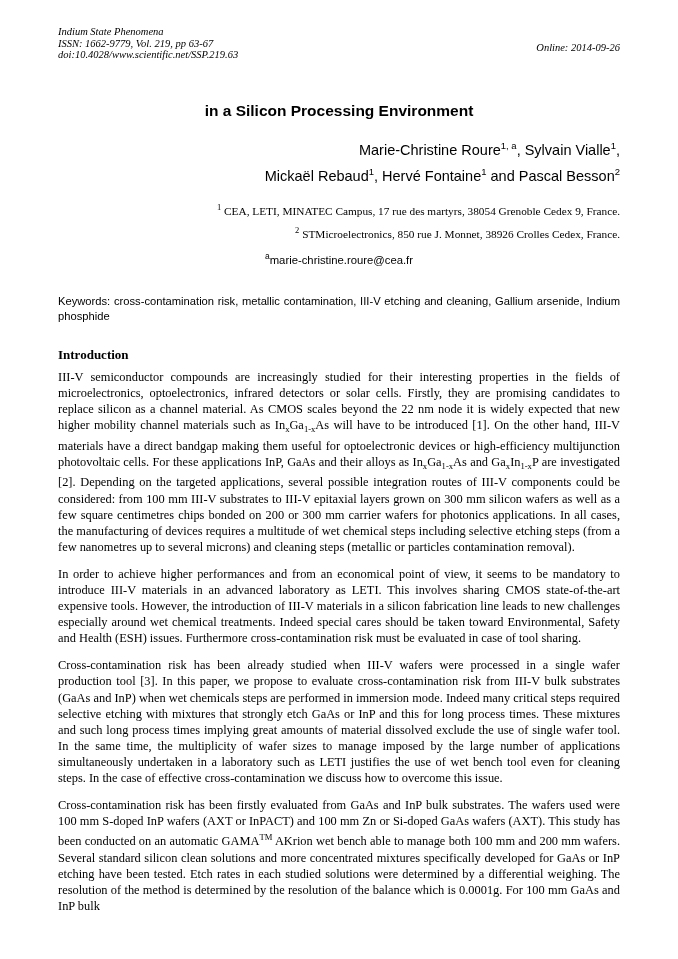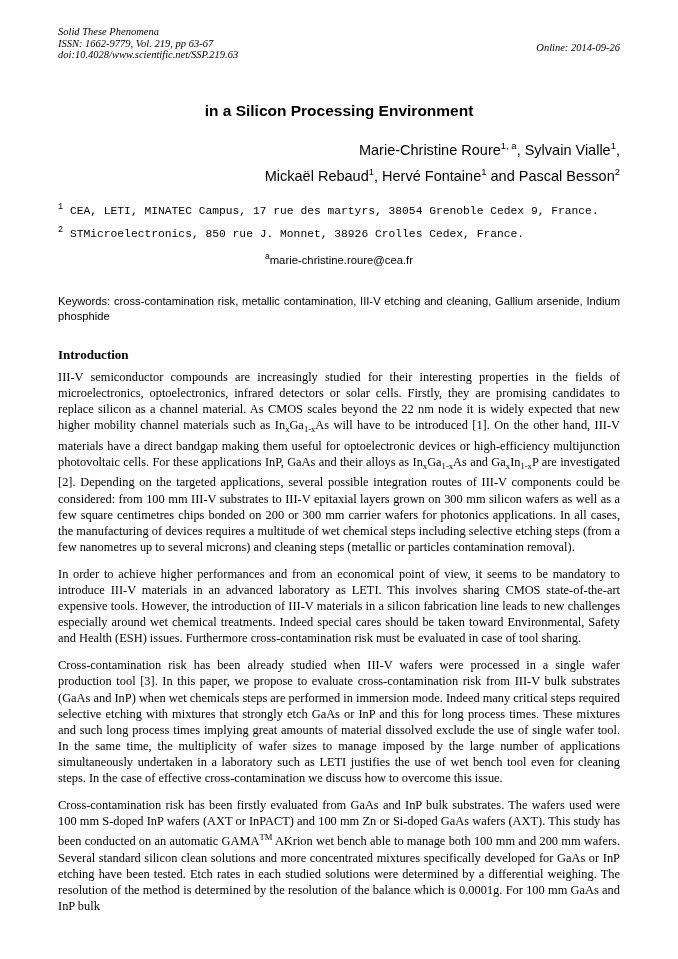--- a/index.html
+++ b/index.html
@@ -59,22 +59,22 @@
     font-family: "Liberation Sans", sans-serif;
     font-size: 14.5px;
     line-height: 22px;
     margin-top: 14px;
   }
   .authors sup {
     font-size: 9.5px;
     vertical-align: super;
   }
   .affil {
-    text-align: left;
-    font-family: Liberation Mono, monospace;
+    text-align: right;
+    font-family: Liberation Serif, serif;
     font-size: 11.3px;
     line-height: 16px;
     margin-top: 12px;
   }
   .affil.second {
     margin-top: 4px;
   }
   .affil sup {
     font-size: 8.5px;
     vertical-align: super;
@@ -119,21 +119,21 @@
   sub.sm { font-size: 8.6px; vertical-align: sub; }
   sup.sm { font-size: 8.6px; vertical-align: super; }
 </style>
 </head>
 <body>
 
 <div class="page">
 
   <div class="header">
     <div class="journal-block">
-      <div class="journal-line">Solid These Phenomena</div>
+      <div class="journal-line">Indium State Phenomena</div>
       <div class="journal-line">ISSN: 1662-9779, Vol. 219, pp 63-67</div>
       <div class="journal-line">doi:10.4028/www.scientific.net/SSP.219.63</div>
     </div>
     <div class="online">Online: 2014-09-26</div>
   </div>
 
   <div class="title">
     <div>in a Silicon Processing Environment</div>
   </div>
 

